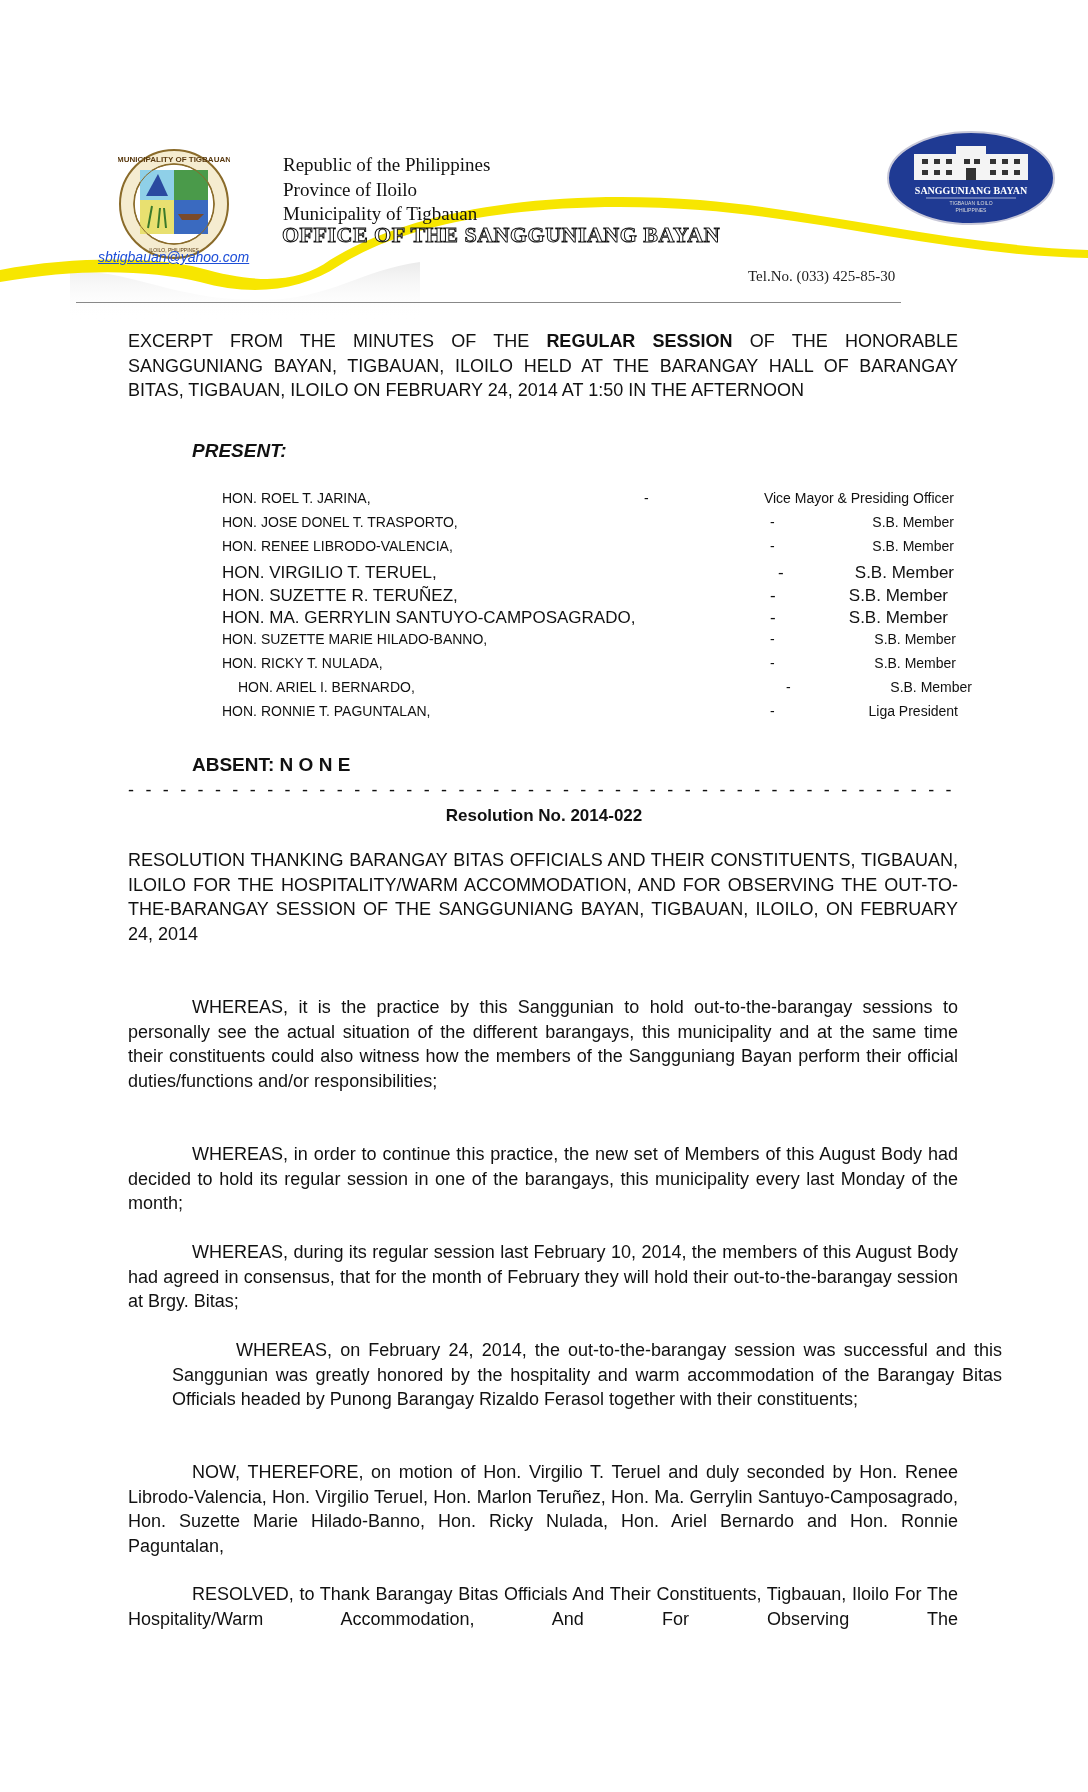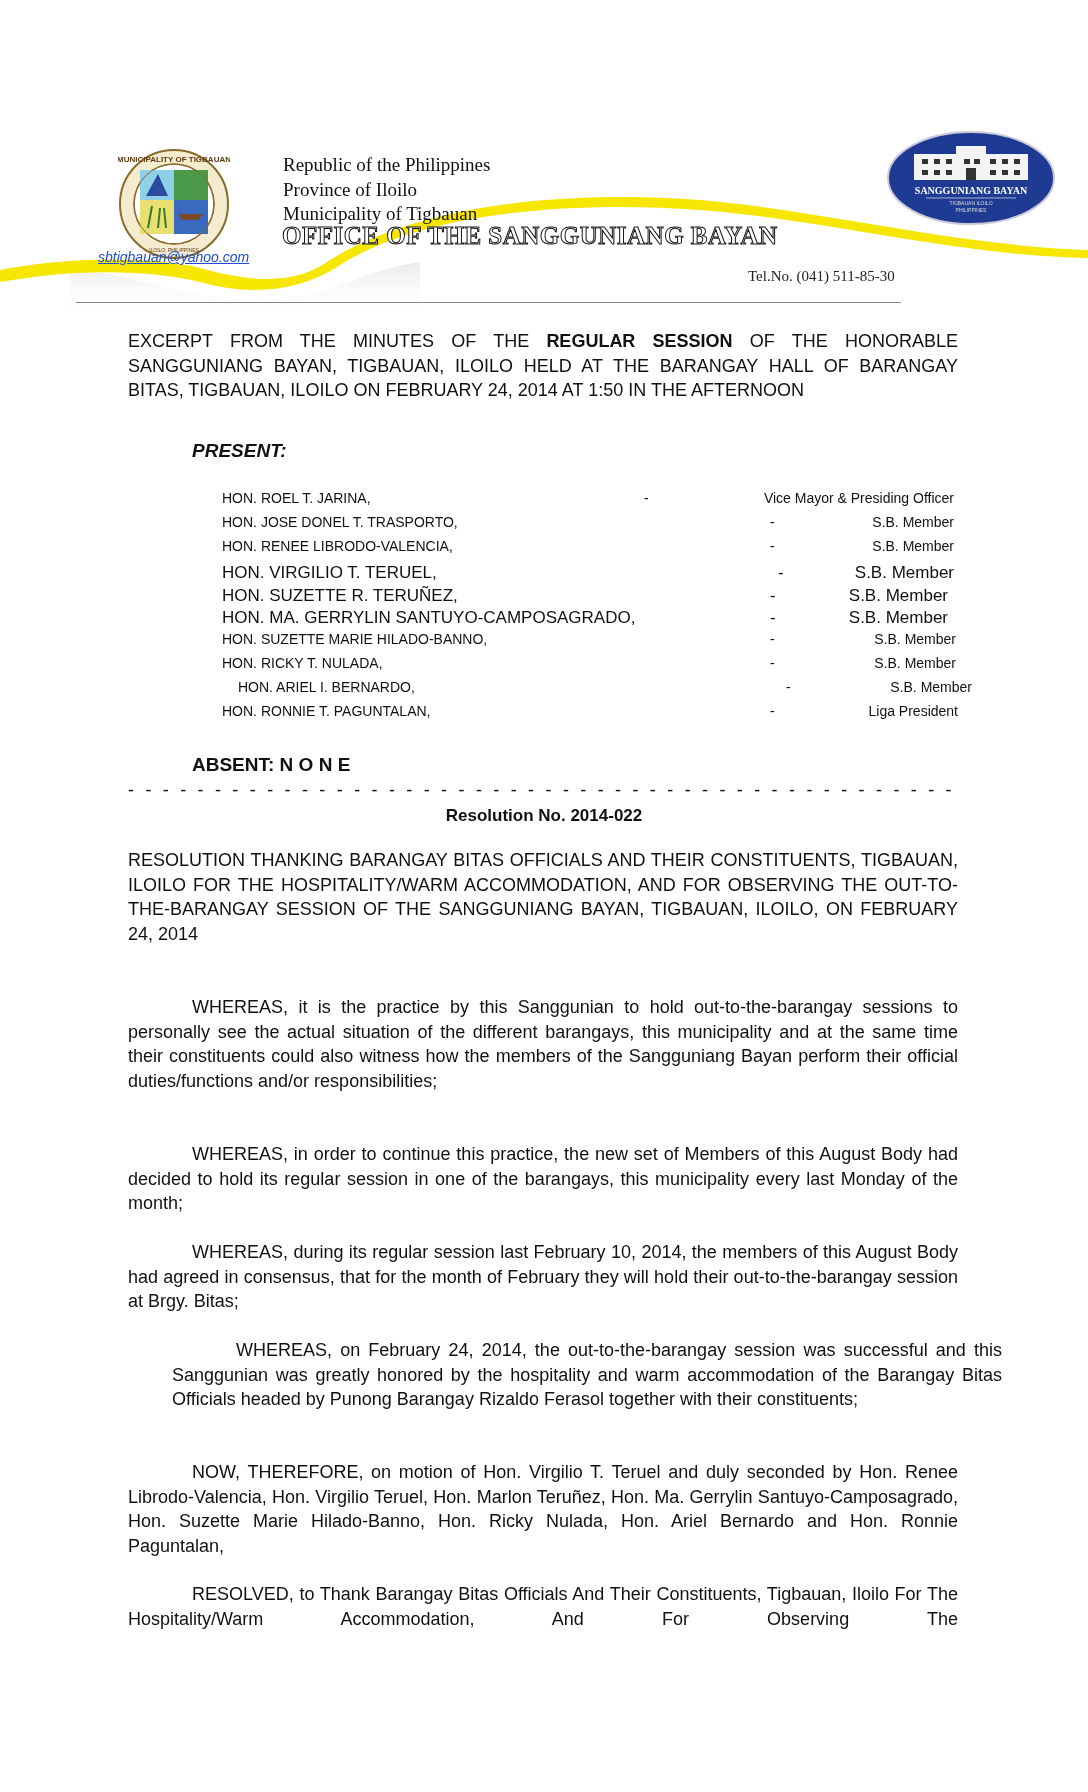--- a/index.html
+++ b/index.html
@@ -2,21 +2,21 @@
 <html><head>
 <meta charset="utf-8">
 <style>
   html, body { margin:0; padding:0; background:#ffffff; }
   body { width:1088px; height:1792px; position:relative; overflow:hidden; font-family:"Liberation Sans", sans-serif; color:#111; }
   .abs { position:absolute; }
   .swoosh { position:absolute; left:0; top:0; width:1088px; height:320px; pointer-events:none; }
   .logo-left { left:118px; top:148px; width:112px; height:112px; }
   .logo-right { left:886px; top:130px; width:170px; height:96px; }
   .hdr-serif { font-family:"Liberation Serif", serif; font-size:19px; color:#111; left:283px; }
-  .office { left:282px; top:222px; font-family:"Liberation Serif", serif; font-size:25px; letter-spacing:0.5px; color:#fff; -webkit-text-stroke:1px #111; font-weight:bold; }
+  .office { left:282px; top:222px; font-family:"Liberation Serif", serif; font-size:22px; letter-spacing:0.5px; color:#fff; -webkit-text-stroke:1px #111; font-weight:bold; }
   .email { left:98px; top:249px; font-size:14px; font-style:italic; color:#1d4ed8; text-decoration:underline; }
   .tel { left:748px; top:268px; font-family:"Liberation Serif", serif; font-size:15px; color:#222; }
   .rule { left:76px; top:302px; width:825px; height:1px; background:#888; }
   .para { left:128px; width:830px; font-size:18px; line-height:24.5px; text-align:justify; text-align-last:left; }
   .indent { text-indent:64px; }
   .present-lbl { left:192px; top:440px; font-size:19px; font-weight:bold; font-style:italic; }
   .att-row { position:absolute; left:222px; width:740px; height:24px; font-size:14px; }
   .att-row.small { font-size:17px; }
   .att-name { position:absolute; left:0; top:0; white-space:nowrap; }
   .att-dash { position:absolute; top:0; }
@@ -79,21 +79,21 @@
   <line x1="40" y1="68" x2="130" y2="68" stroke="#fff" stroke-width="0.6"></line>
   <text x="85" y="75" font-size="5" text-anchor="middle" font-family="Liberation Sans, sans-serif" fill="#ddd">TIGBAUAN ILOILO</text>
   <text x="85" y="82" font-size="5" text-anchor="middle" font-family="Liberation Sans, sans-serif" fill="#ddd">PHILIPPINES</text>
 </svg>
 
 <div class="abs hdr-serif" style="top:154px;">Republic  of  the Philippines</div>
 <div class="abs hdr-serif" style="top:179px;">Province of Iloilo</div>
 <div class="abs hdr-serif" style="top:203px;">Municipality of Tigbauan</div>
 <div class="abs office">OFFICE OF THE SANGGUNIANG BAYAN</div>
 <div class="abs email">sbtigbauan@yahoo.com</div>
-<div class="abs tel">Tel.No. (041) 511-85-30</div>
+<div class="abs tel">Tel.No. (033) 425-85-30</div>
 <div class="abs rule"></div>
 
 <div class="abs para" style="top:329px;"><span>EXCERPT FROM THE MINUTES OF THE </span><b>REGULAR SESSION</b><span> OF THE HONORABLE SANGGUNIANG  BAYAN, TIGBAUAN, ILOILO HELD AT THE BARANGAY HALL OF BARANGAY BITAS,  TIGBAUAN, ILOILO ON FEBRUARY 24, 2014 AT 1:50 IN THE AFTERNOON</span></div>
 
 <div class="abs present-lbl">PRESENT:</div>
 
 <div>
   <div class="att-row" style="top:490px;">
     <span class="att-name">HON. ROEL T. JARINA,</span>
     <span class="att-dash" style="left:422px;">-</span>

